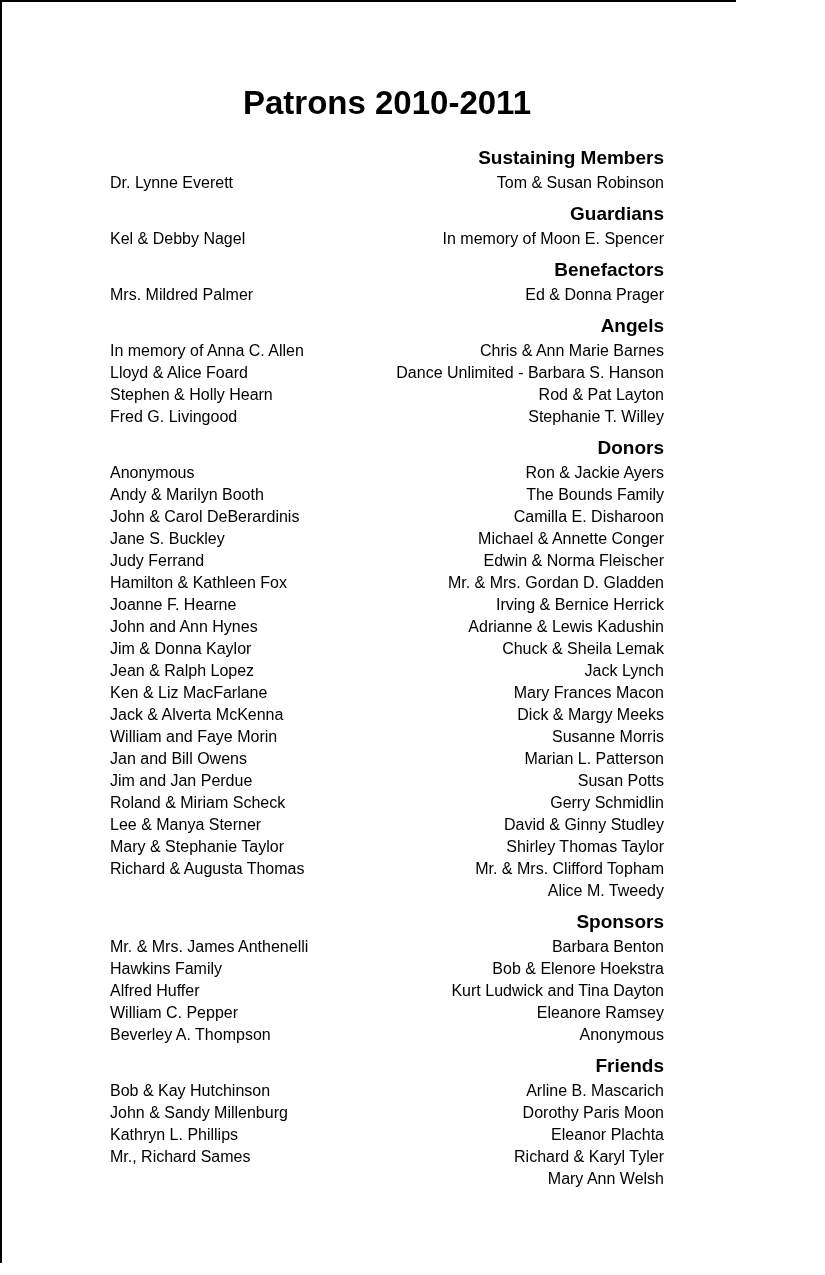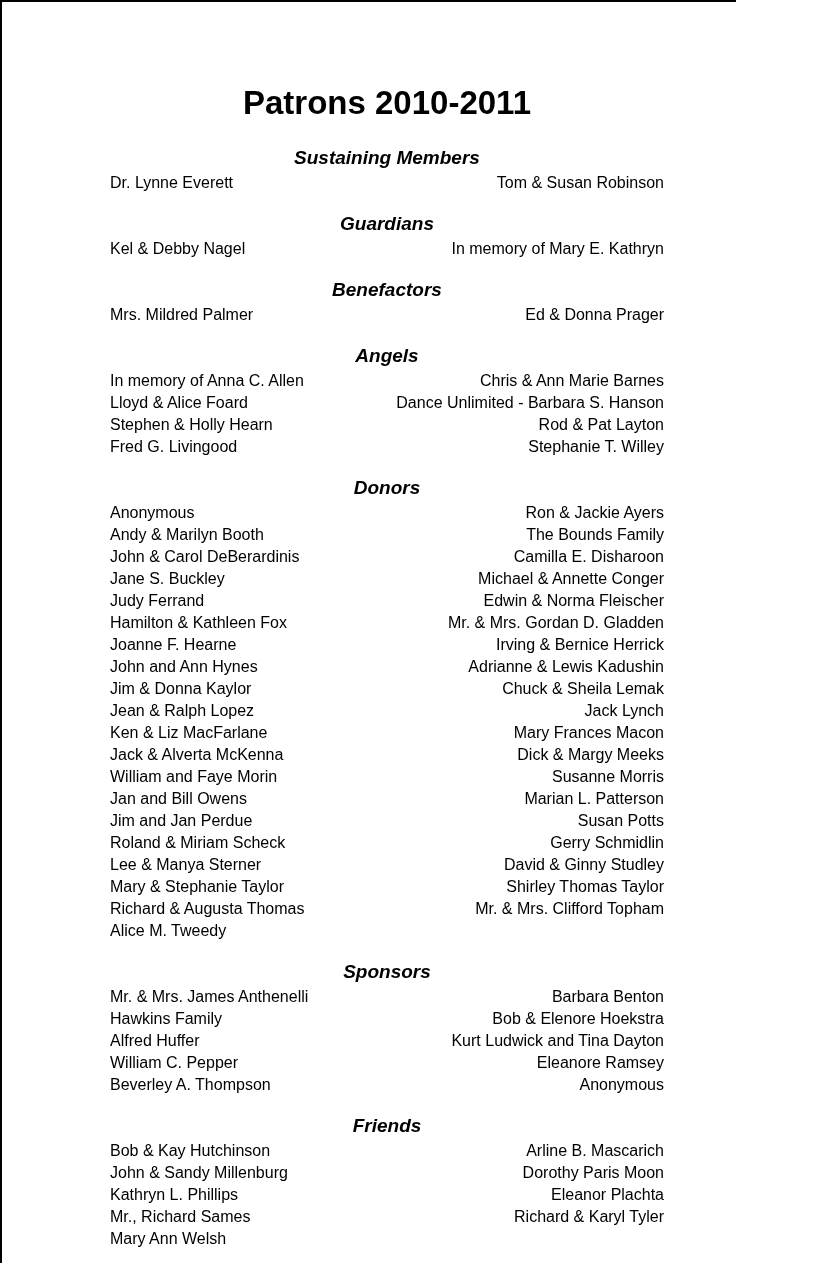--- a/index.html
+++ b/index.html
@@ -35,38 +35,37 @@
     background: #000000;
   }
   .page-title {
     margin: 0 0 26px 0;
     text-align: center;
     font-size: 33px;
     line-height: 36px;
     font-weight: bold;
   }
   .section-heading {
-    margin: 19px 0 4px 0;
-    text-align: center;
+    margin: 9px 0 4px 0;
+    text-align: right;
     font-size: 19px;
     line-height: 21px;
     font-weight: bold;
-    font-style: italic;
   }
   .row {
     display: flex;
     justify-content: space-between;
     font-size: 16px;
     line-height: 22px;
   }
   .cell { white-space: nowrap; }
   .cell.left  { text-align: center; }
   .cell.right { text-align: right; }
   .centered-name {
-    text-align: left;
+    text-align: right;
     font-size: 16px;
     line-height: 22px;
   }
 </style>
 </head>
 <body>
 
 <main class="page">
   <div class="edge-top"></div>
   <div class="edge-left"></div>
@@ -76,21 +75,21 @@
         <h2 class="section-heading">Sustaining Members</h2>
         <div class="row">
           <span class="cell left">Dr. Lynne Everett</span>
           <span class="cell right">Tom &amp; Susan Robinson</span>
         </div>
       </section>
       <section>
         <h2 class="section-heading">Guardians</h2>
         <div class="row">
           <span class="cell left">Kel &amp; Debby Nagel</span>
-          <span class="cell right">In memory of Mary E. Kathryn</span>
+          <span class="cell right">In memory of Moon E. Spencer</span>
         </div>
       </section>
       <section>
         <h2 class="section-heading">Benefactors</h2>
         <div class="row">
           <span class="cell left">Mrs. Mildred Palmer</span>
           <span class="cell right">Ed &amp; Donna Prager</span>
         </div>
       </section>
       <section>

